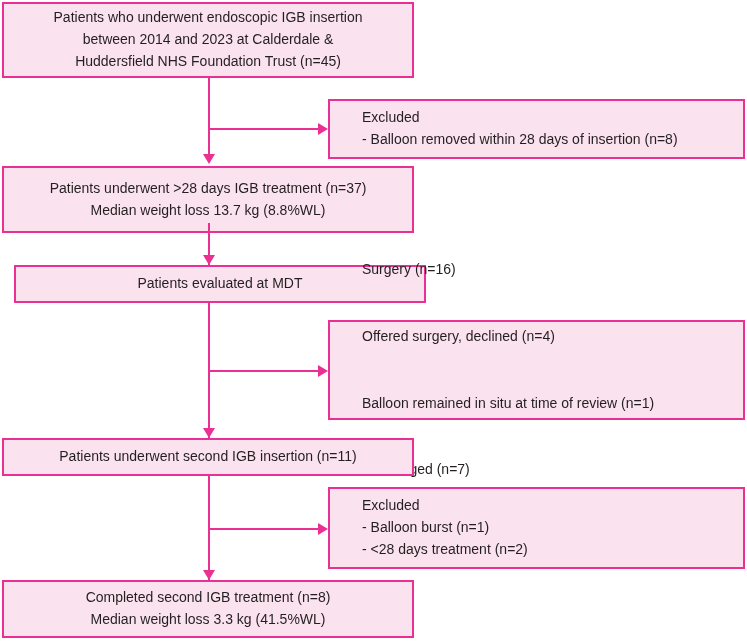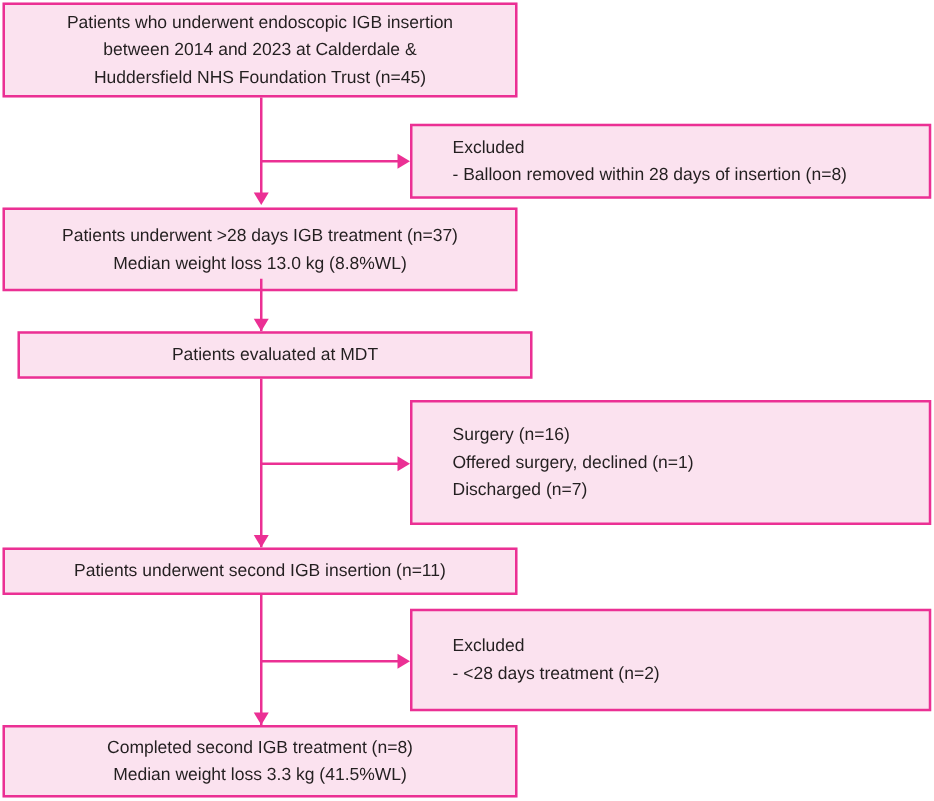--- a/index.html
+++ b/index.html
@@ -87,54 +87,56 @@
   <div class="conn hline" style="left:208px; top:128px; width:112px;"></div>
   <div class="arrow-right" style="left:318px; top:123px;"></div>
 
   <div class="node left" style="left:328px; top:99px; width:417px; height:60px;">
     <span class="line">Excluded</span>
     <span class="line">- Balloon removed within 28 days of insertion (n=8)</span>
   </div>
 
   <div class="node centered" style="left:2px; top:166px; width:412px; height:67px;">
     <span class="line">Patients underwent &gt;28 days IGB treatment (n=37)</span>
-    <span class="line">Median weight loss 13.0 kg (8.8%WL)</span>
+    <span class="line">Median weight loss 13.7 kg (8.8%WL)</span>
   </div>
 
   <div class="conn vline" style="left:208px; top:223px; height:42px;"></div>
   <div class="arrow-down" style="left:203px; top:255px;"></div>
 
   <div class="node centered" style="left:14px; top:265px; width:412px; height:38px;">
     <span class="line">Patients evaluated at MDT</span>
   </div>
 
   <div class="conn vline" style="left:208px; top:303px; height:135px;"></div>
   <div class="arrow-down" style="left:203px; top:428px;"></div>
 
   <div class="conn hline" style="left:208px; top:370px; width:112px;"></div>
   <div class="arrow-right" style="left:318px; top:365px;"></div>
 
-  <div class="node left" style="left:328px; top:320px; width:417px; height:100px;">
+  <div class="node left" style="left:328px; top:320px; width:417px; height:100px;gap:45px;">
     <span class="line">Surgery (n=16)</span>
-    <span class="line">Offered surgery, declined (n=1)</span>
+    <span class="line">Offered surgery, declined (n=4)</span>
+    <span class="line">Balloon remained in situ at time of review (n=1)</span>
     <span class="line">Discharged (n=7)</span>
   </div>
 
   <div class="node centered" style="left:2px; top:438px; width:412px; height:38px;">
     <span class="line">Patients underwent second IGB insertion (n=11)</span>
   </div>
 
   <div class="conn vline" style="left:208px; top:476px; height:104px;"></div>
   <div class="arrow-down" style="left:203px; top:570px;"></div>
 
   <div class="conn hline" style="left:208px; top:528px; width:112px;"></div>
   <div class="arrow-right" style="left:318px; top:523px;"></div>
 
   <div class="node left" style="left:328px; top:487px; width:417px; height:82px;">
     <span class="line">Excluded</span>
+    <span class="line">- Balloon burst (n=1)</span>
     <span class="line">- &lt;28 days treatment (n=2)</span>
   </div>
 
   <div class="node centered" style="left:2px; top:580px; width:412px; height:58px;text-align:right;">
     <span class="line">Completed second IGB treatment (n=8)</span>
     <span class="line">Median weight loss 3.3 kg (41.5%WL)</span>
   </div>
 
 </div>
 

